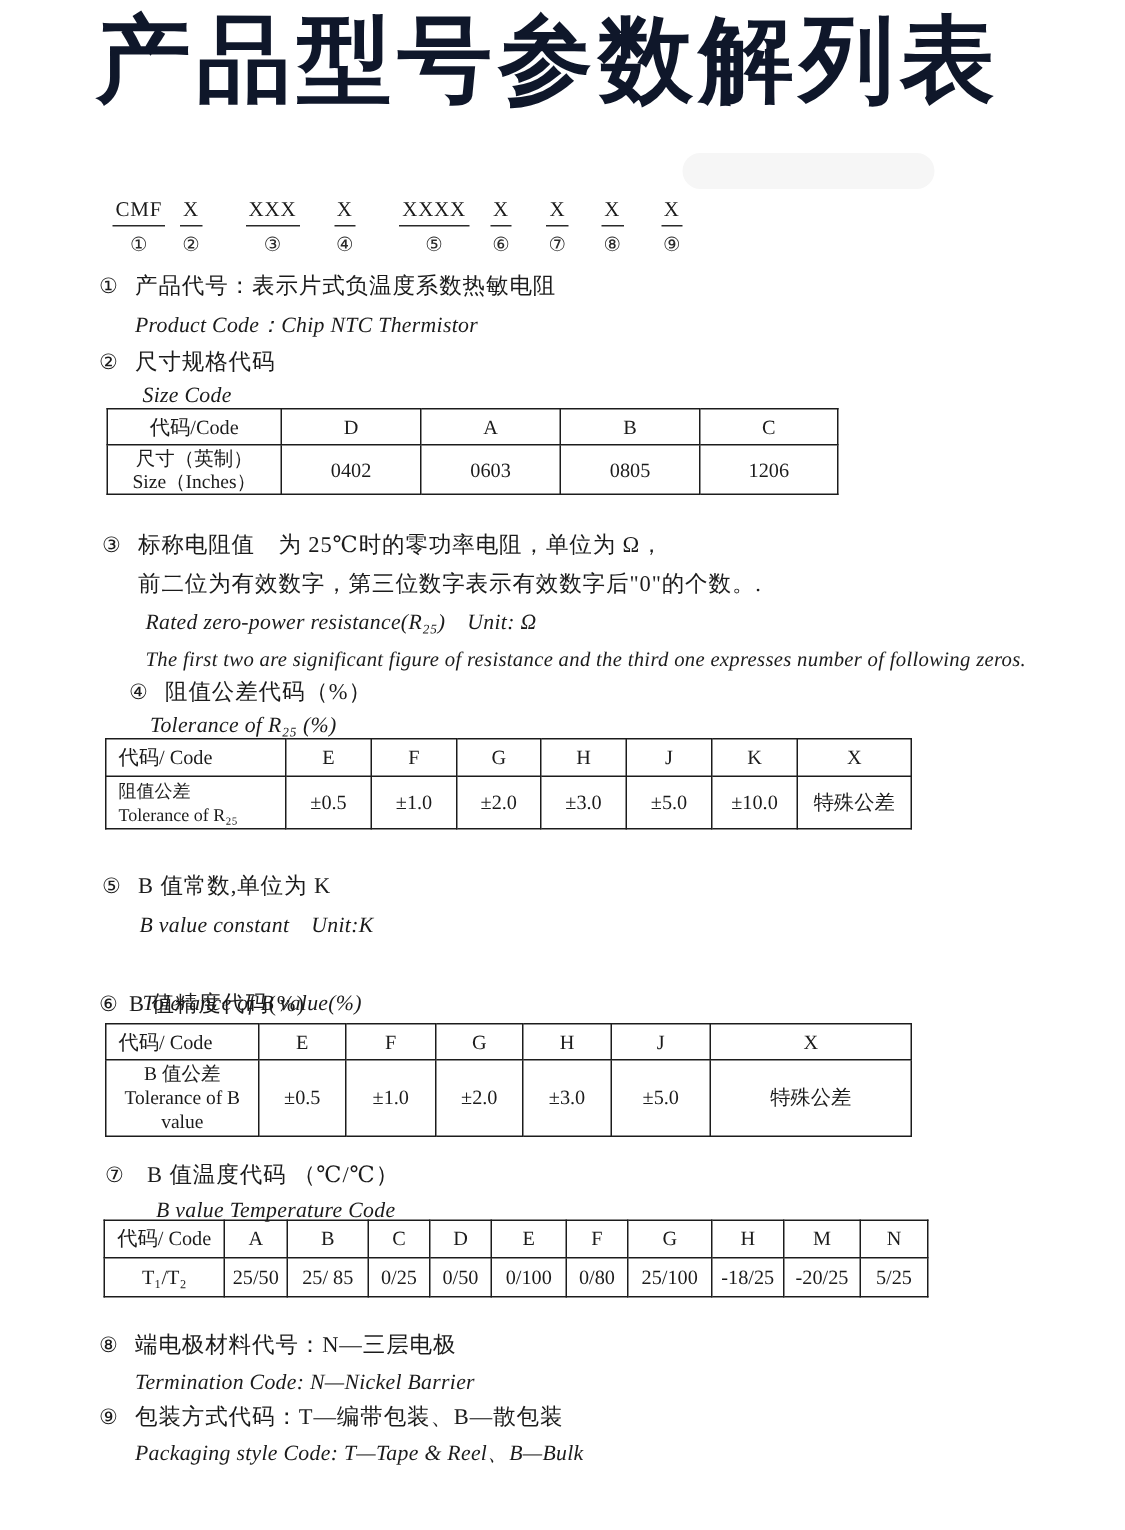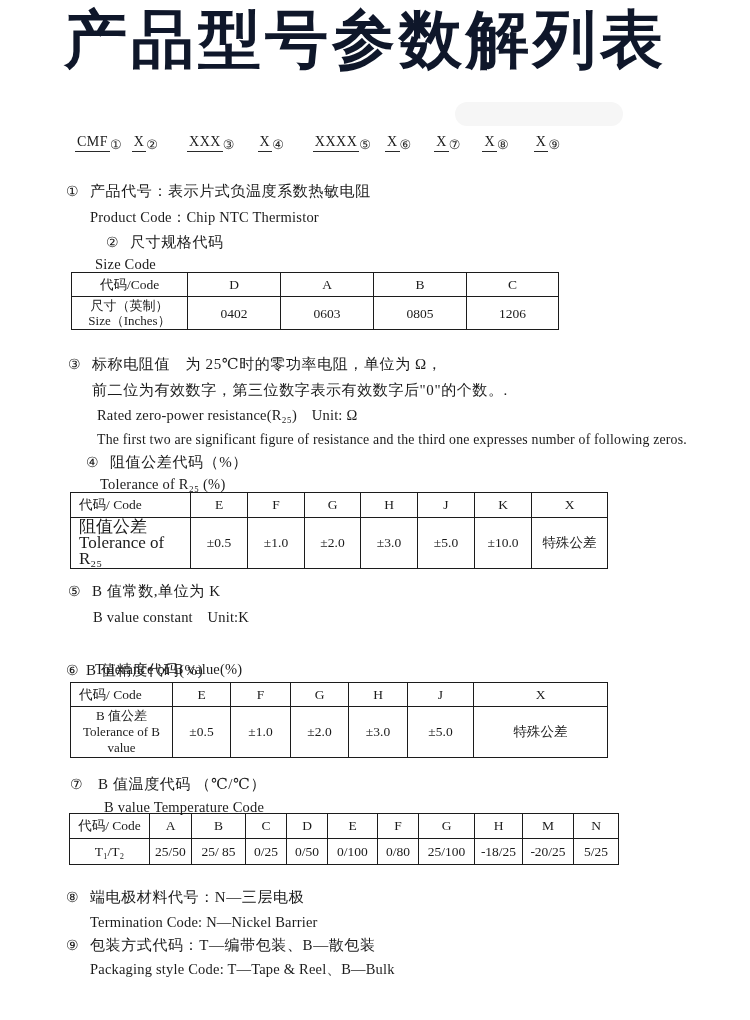--- a/index.html
+++ b/index.html
@@ -16,32 +16,32 @@
     font-family: "DejaVu Sans", "Liberation Sans", sans-serif;
     font-weight: bold;
     font-size: 63px;
     letter-spacing: 4px;
     color: #0f172a;
     white-space: nowrap;
     line-height: 1.15;
   }
   .smudge { background: #f6f6f6; border-radius: 12px; }
   .code-line { display: flex; align-items: flex-start; }
-  .seg { display: flex; flex-direction: row; align-items: center; }
+  .seg { display: flex; flex-direction: column; align-items: center; }
   .code {
     font-size: 14px;
     line-height: 16px;
     border-bottom: 1px solid #2a2a2a;
     padding: 0 2px 1px 2px;
     letter-spacing: 0.5px;
   }
   .cnum { font-size: 13px; margin-top: 4px; color: #2a2a2a; }
   .line { white-space: pre-wrap; line-height: 22px; }
   .zh { font-size: 15px; letter-spacing: 0.6px; }
-  .en { font-size: 14.5px; letter-spacing: 0.2px; }
+  .en { font-size: 14.5px; letter-spacing: 0.2px; font-style: italic; }
   .marker { display: inline-block; min-width: 24px; font-size: 14px; }
   table { border-collapse: collapse; table-layout: fixed; }
   td {
     border: 1px solid #1c1c1c;
     text-align: center;
     vertical-align: middle;
     font-size: 13.5px;
     line-height: 16px;
     padding: 1px 2px;
     white-space: pre-line;
@@ -91,21 +91,21 @@
   </div>
   <div class="seg">
     <span class="code">X</span>
     <span class="cnum">⑨</span>
   </div>
 </div>
 
 <div class="abs line zh" style="left:66px; top:180px;"><span class="marker">①</span><span>产品代号：表示片式负温度系数热敏电阻</span></div>
 <div class="abs line en" style="left:90px; top:206px;"><span>Product Code：Chip NTC Thermistor</span></div>
 
-<div class="abs line zh" style="left:66px; top:231px;margin-left:40px;"><span class="marker">②</span><span>尺寸规格代码</span></div>
+<div class="abs line zh" style="left:66px; top:231px;"><span class="marker">②</span><span>尺寸规格代码</span></div>
 <div class="abs line en" style="left:95px; top:253px;"><span>Size Code</span></div>
 
 <table class="abs small-lh" style="left:71px; top:272px; width:487px;">
   <colgroup>
       <col style="width:116px">
       <col style="width:93px">
       <col style="width:93px">
       <col style="width:93px">
       <col style="width:92px">
     </colgroup>
@@ -152,21 +152,21 @@
     <td class="left" style="height:25px;">代码/ Code</td>
     <td>E</td>
     <td>F</td>
     <td>G</td>
     <td>H</td>
     <td>J</td>
     <td>K</td>
     <td>X</td>
   </tr>
   <tr>
-    <td class="left" style="height:34px; font-size:17px;">阻值公差
+    <td class="left" style="height:34px; font-size:12px;">阻值公差
 Tolerance of R₂₅</td>
     <td>±0.5</td>
     <td>±1.0</td>
     <td>±2.0</td>
     <td>±3.0</td>
     <td>±5.0</td>
     <td>±10.0</td>
     <td>特殊公差</td>
   </tr>
 </tbody>

